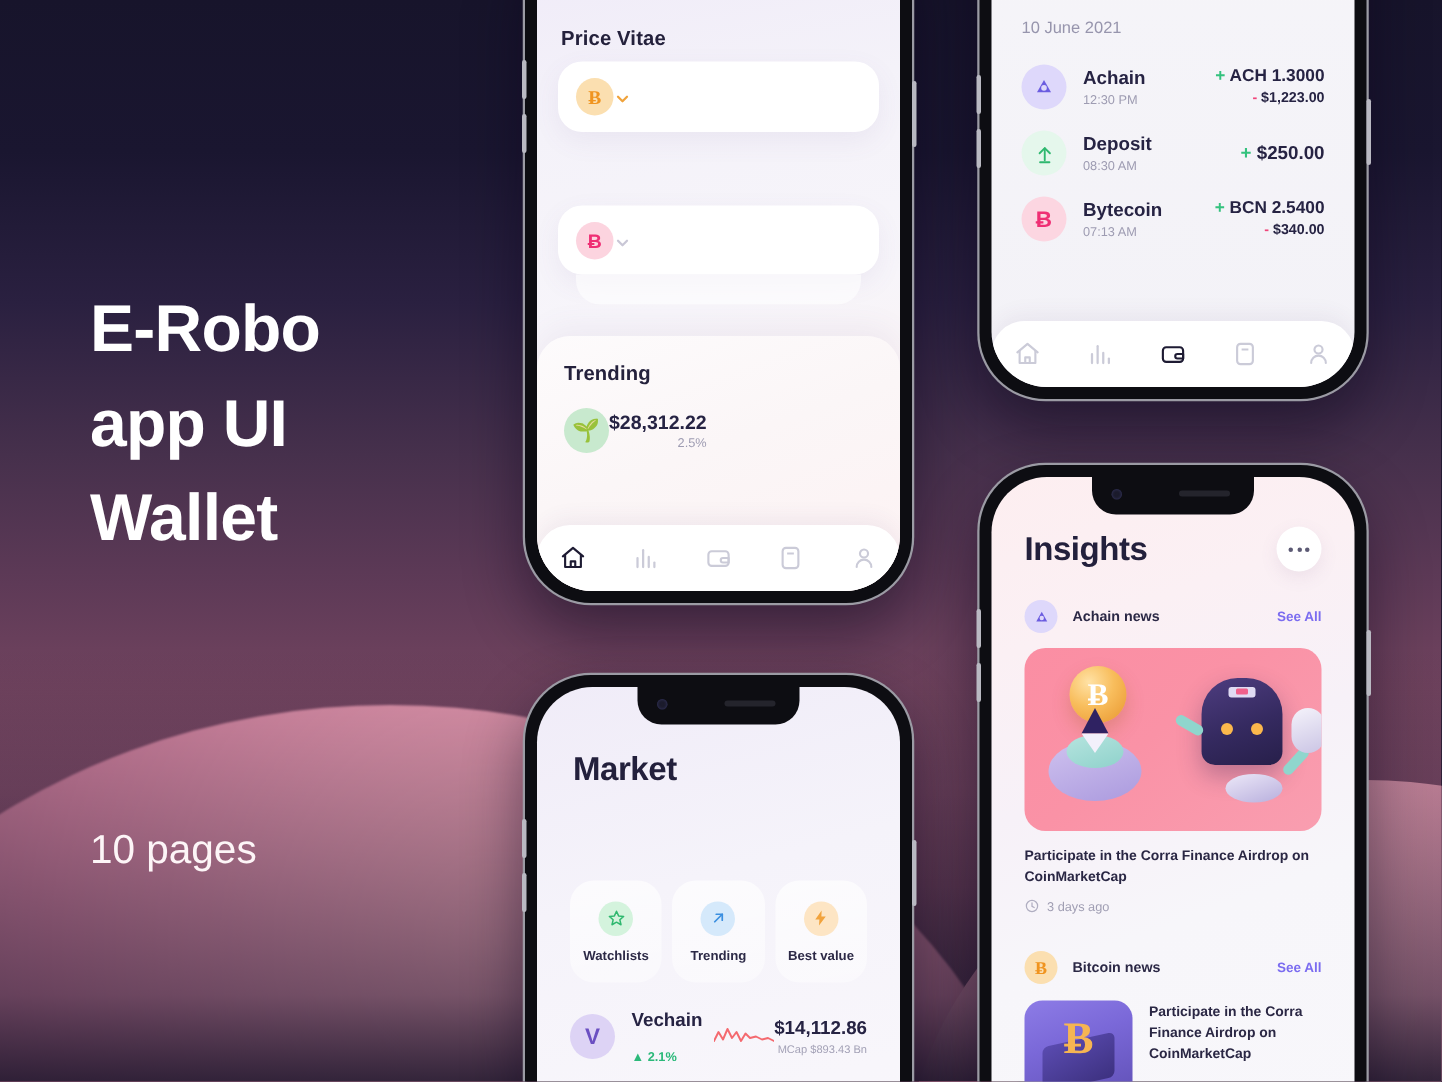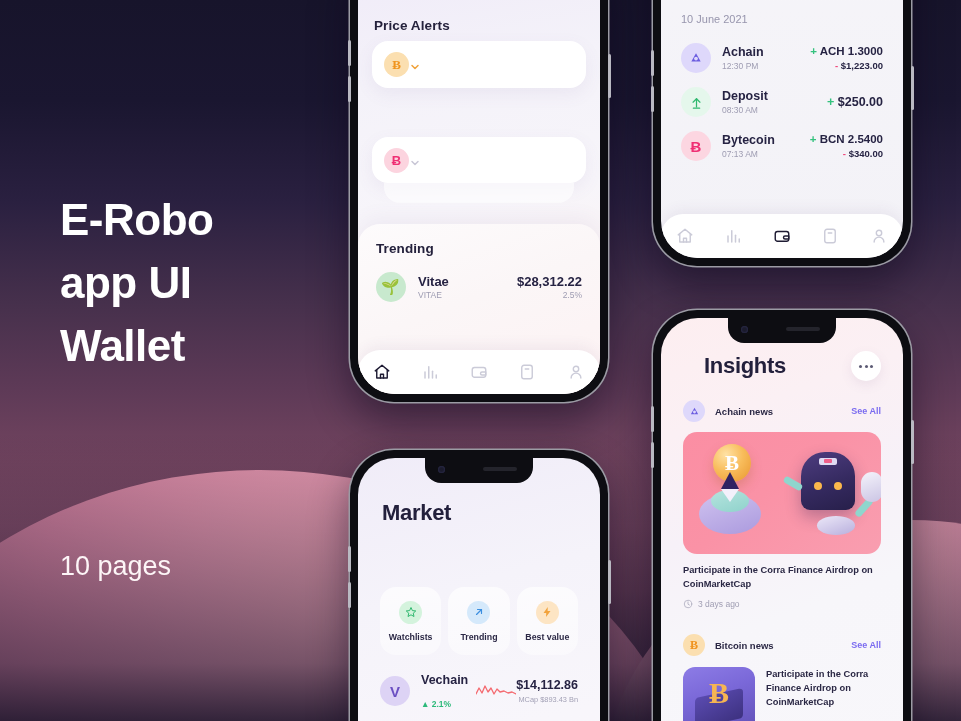--- a/index.html
+++ b/index.html
@@ -224,21 +224,21 @@
   .mk-chg { font-size: 8.5px; font-weight: 700; color: #2cb97a; margin-top: 12px; }
   .mk-spark { width: 40px; height: 16px; }
   .mk-pr { font-size: 12.5px; font-weight: 700; color: #262343; text-align: right; }
   .mk-mcap { font-size: 7.4px; color: #a3a1b6; text-align: right; margin-top: 3px; }
 
   
   #phone-insights { left: 653px; top: 310px; width: 258px; height: 480px; }
   #phone-insights .screen {
     background: linear-gradient(160deg, #fdeef0 0%, #fbf0f4 22%, #f7f1f8 42%, #f7f6fa 62%, #f8f7fb 100%);
   }
-  .ins-title { font-size: 22px; font-weight: 700; color: #23203c; letter-spacing: -.3px; margin-left: 21px; }
+  .ins-title { font-size: 22px; font-weight: 700; color: #23203c; letter-spacing: -.3px; }
   .dots-btn {
     width: 30px; height: 30px; border-radius: 50%; background: #fff;
     display: flex; align-items: center; justify-content: center; gap: 2.5px;
     box-shadow: 0 4px 12px rgba(120,90,140,0.1);
   }
   .dots-btn i { width: 3px; height: 3px; border-radius: 50%; background: #5c5a74; display: block; }
   .news-head { display: flex; align-items: center; }
   .news-av { width: 22px; height: 22px; border-radius: 50%; display: flex; align-items: center; justify-content: center; flex: none; }
   .news-src { flex: 1; padding-left: 10px; font-size: 9.5px; font-weight: 700; color: #2b2845; }
   .see-all { font-size: 9px; font-weight: 700; color: #7b6cf0; }
@@ -273,21 +273,21 @@
   <div class="hero-line">Wallet</div>
 </div>
 <div id="pages">10 pages</div>
 
 <div class="phone" id="phone-alerts">
   <div class="sidebtn" style="left:-2.5px; top:96px; width:3px; height:26px;"></div>
   <div class="sidebtn" style="left:-2.5px; top:132px; width:3px; height:26px;"></div>
   <div class="sidebtn" style="right:-2.5px; top:110px; width:3px; height:44px;"></div>
   <div class="screen">
 
-    <div class="sec-title" style="position:absolute; left:16px; top:66px;">Price Alerts</div>
+    <div class="sec-title" style="position:absolute; left:16px; top:66px;">Price Vitae</div>
 
     <div class="alert-card" style="top:89px;">
       <div class="alert-row">
         <div class="coin-badge badge-btc">Ƀ</div>
         <div class="chev">
           <svg viewBox="0 0 24 24" fill="none" stroke="#f0a33c" stroke-width="3" stroke-linecap="round" stroke-linejoin="round">
               <polyline points="6 9 12 15 18 9"></polyline>
             </svg>
         </div>
       </div>
@@ -302,24 +302,20 @@
             </svg>
         </div>
       </div>
     </div>
     <div class="alert-shadow" style="top:231px;"></div>
 
     <div class="trending-sheet">
       <div class="sec-title" style="position:absolute; left:18px; top:17px;">Trending</div>
       <div class="coin-row" style="position:absolute; left:18px; right:18px; top:48px;">
         <div class="coin-ico" style="background:#c8e9ce;">🌱</div>
-        <div style="flex:1; padding-left:12px;">
-          <div class="coin-name">Vitae</div>
-          <div class="coin-sub">VITAE</div>
-        </div>
         <div style="text-align:right;">
           <div class="coin-price">$28,312.22</div>
           <div class="coin-sub" style="text-align:right;">2.5%</div>
         </div>
       </div>
     </div>
 
     <div class="bottom-nav">
       <div class="nav-ico active">
         <svg viewBox="0 0 24 24" fill="none" stroke="currentColor" stroke-width="1.9" stroke-linecap="round" stroke-linejoin="round">

